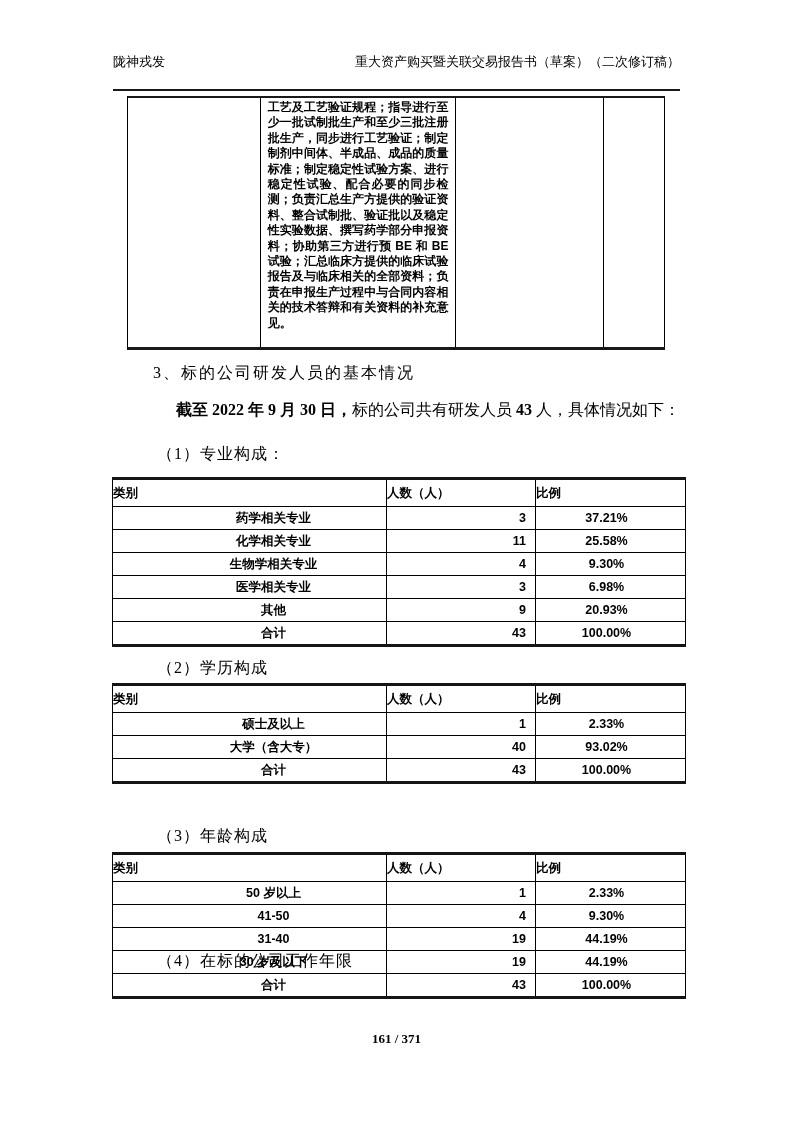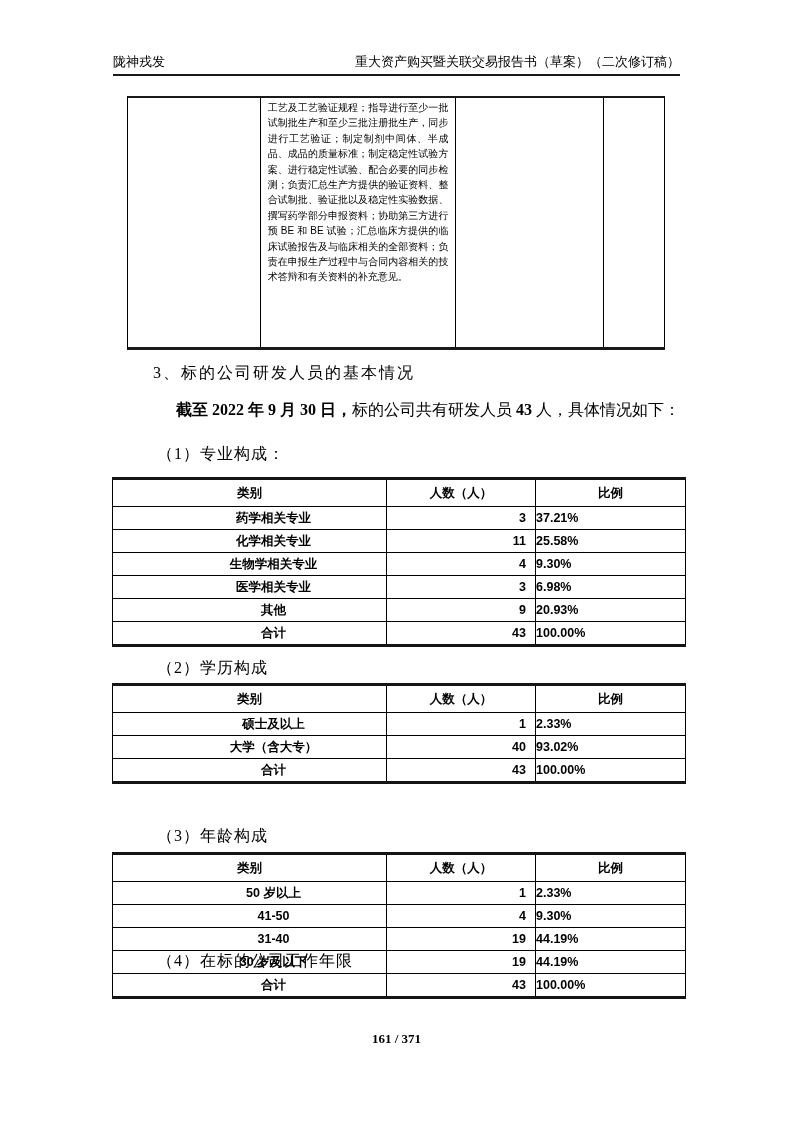--- a/index.html
+++ b/index.html
@@ -11,21 +11,21 @@
     font-family:"Liberation Serif", serif;
     overflow:hidden;
   }
   .abs{position:absolute;box-sizing:border-box;}
 
   
   .page-header{
     left:113px;top:53px;width:567px;
     display:flex;justify-content:space-between;align-items:center;
     border-bottom:2px solid #1a1a1a;
-    padding-bottom:3px;
+    padding-bottom:18px;
     font-size:13px;
   }
 
   
   .cont-table{
     left:127px;top:96px;width:538px;height:254px;
     display:flex;
     border-top:2.5px solid #1a1a1a;
     border-bottom:3px solid #1a1a1a;
     border-left:1px solid #000;
@@ -34,22 +34,22 @@
     border-right:1px solid #000;
     box-sizing:border-box;height:100%;
     overflow:hidden;
   }
   .cont-c1{width:133px;}
   .cont-c2{width:196px;}
   .cont-c3{width:148px;}
   .cont-c4{width:61px;}
   .cont-text{
     font-family:"Liberation Sans", sans-serif;
-    font-weight:normal;
-    font-size:10px;line-height:15.4px;
+    font-weight:bold;
+    font-size:12px;line-height:15.4px;
     padding:2px 7px 0 7px;
     text-align:justify;
   }
 
   
   .sec-heading{
     left:153px;top:363px;
     font-size:16px;letter-spacing:2px;white-space:nowrap;
   }
   .intro{
@@ -74,25 +74,25 @@
     border-collapse:collapse;table-layout:fixed;width:573px;
     font-family:"Liberation Sans", sans-serif;
     font-weight:bold;font-size:12.5px;
     border-top:3px solid #151515;
     border-bottom:3px solid #151515;
   }
   table.doc th, table.doc td{
     border:1px solid #000;
     padding:0;overflow:hidden;white-space:nowrap;
   }
-  table.doc th{height:26px;text-align:center;}
+  table.doc th{height:26px;text-align:left;}
   table.doc td{height:22px;}
   table.doc td:nth-child(1){text-align:center;padding-left:48px;}
   table.doc td:nth-child(2){text-align:right;padding-right:9px;}
-  table.doc td:nth-child(3){text-align:left;padding-right:8px;}
+  table.doc td:nth-child(3){text-align:center;padding-right:8px;}
   col.c-cat{width:274px;}
   col.c-num{width:149px;}
   col.c-pct{width:150px;}
 
   
   .page-number{
     left:113px;top:1031px;width:567px;
     text-align:center;
     font-size:13px;font-weight:bold;
   }

